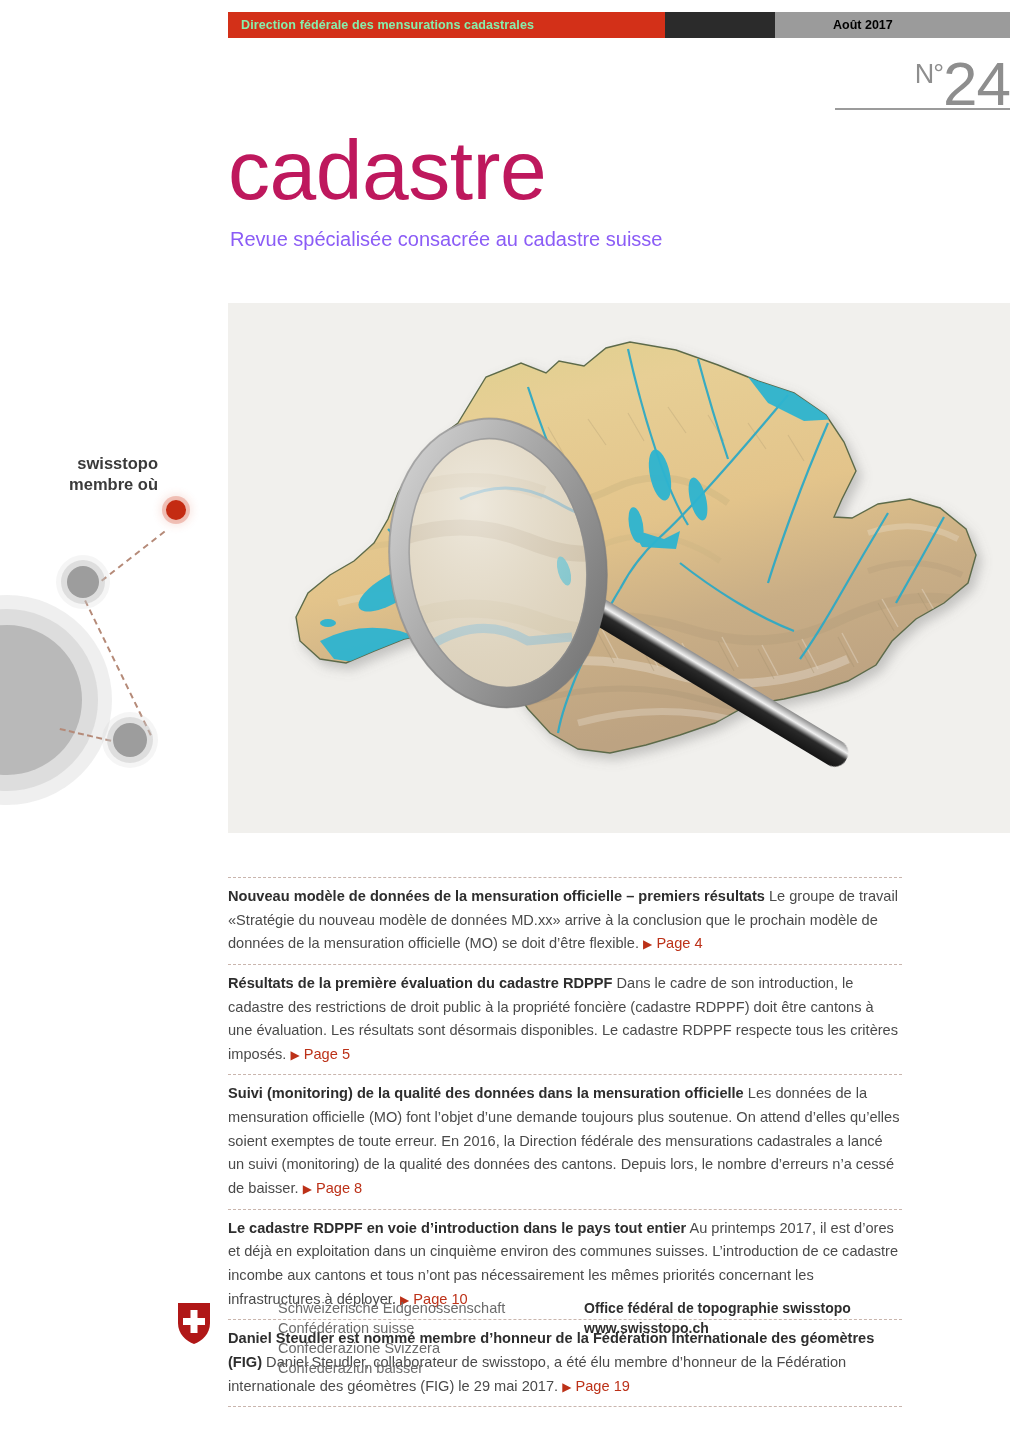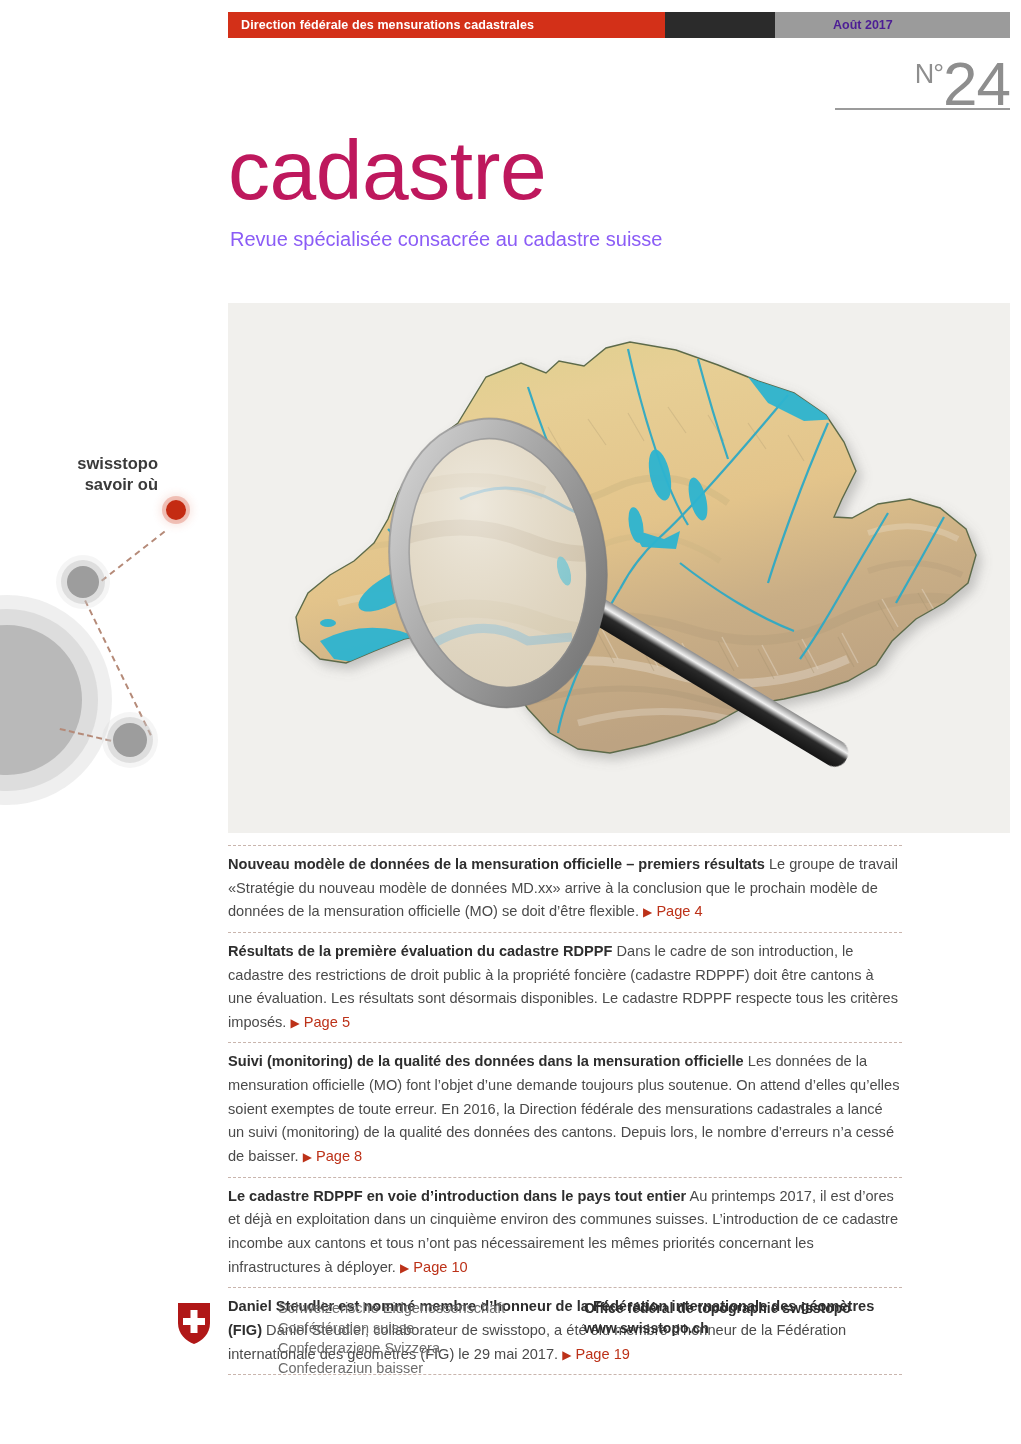--- a/index.html
+++ b/index.html
@@ -26,40 +26,40 @@
     display: flex;
   }
   .bar-red {
     background: #d33018;
     width: 437px;
     height: 100%;
     display: flex;
     align-items: center;
   }
   .bar-red span {
-    color: #ffffff;
+    color: #86efac;
     font-size: 12.5px;
     font-weight: bold;
     padding-left: 13px;
     letter-spacing: 0.1px;
   }
   .bar-black {
     background: #2b2b2b;
     width: 110px;
     height: 100%;
   }
   .bar-gray {
     background: #9b9b9b;
     flex: 1;
     height: 100%;
     display: flex;
     align-items: center;
   }
   .bar-gray span {
-    color: #4c1d95;
+    color: #000000;
     font-size: 12.5px;
     font-weight: bold;
     padding-left: 58px;
   }
 
   
   #issue-number {
     position: absolute;
     right: 11px;
     top: 48px;
@@ -182,21 +182,21 @@
     height: 530px;
     background: #f1f0ed;
     overflow: hidden;
   }
   #map-svg { display: block; width: 100%; height: 100%; }
 
   
   #article-list {
     position: absolute;
     left: 228px;
-    top: 845px;
+    top: 877px;
     width: 674px;
   }
   .article {
     padding: 7px 0 8px 0;
     border-top: 1.5px dashed #c9b5ad;
     font-size: 14.6px;
     line-height: 1.62;
     color: #3f3f3f;
   }
   .article:last-child {
@@ -267,21 +267,21 @@
 <div id="swisstopo-logo">
   <div id="logo-big-circle"></div>
   <div class="logo-line" id="logo-line-1"></div>
   <div class="logo-line" id="logo-line-2"></div>
   <div class="logo-line" id="logo-line-3"></div>
   <div class="logo-dot" id="logo-dot-a"></div>
   <div class="logo-dot" id="logo-dot-b"></div>
   <div class="logo-dot" id="logo-dot-red"></div>
   <div id="logo-text">
     <div>swisstopo</div>
-    <div>savoir où</div>
+    <div>membre où</div>
   </div>
 </div>
 
 <div id="cover-image">
   <svg id="map-svg" viewBox="0 0 782 530" preserveAspectRatio="xMidYMid meet">
     <defs>
       <linearGradient id="reliefGrad" x1="0" y1="0" x2="0.4" y2="1">
         <stop offset="0%" stop-color="#d9d08a"></stop>
         <stop offset="25%" stop-color="#e7cf95"></stop>
         <stop offset="55%" stop-color="#e3c48b"></stop>

